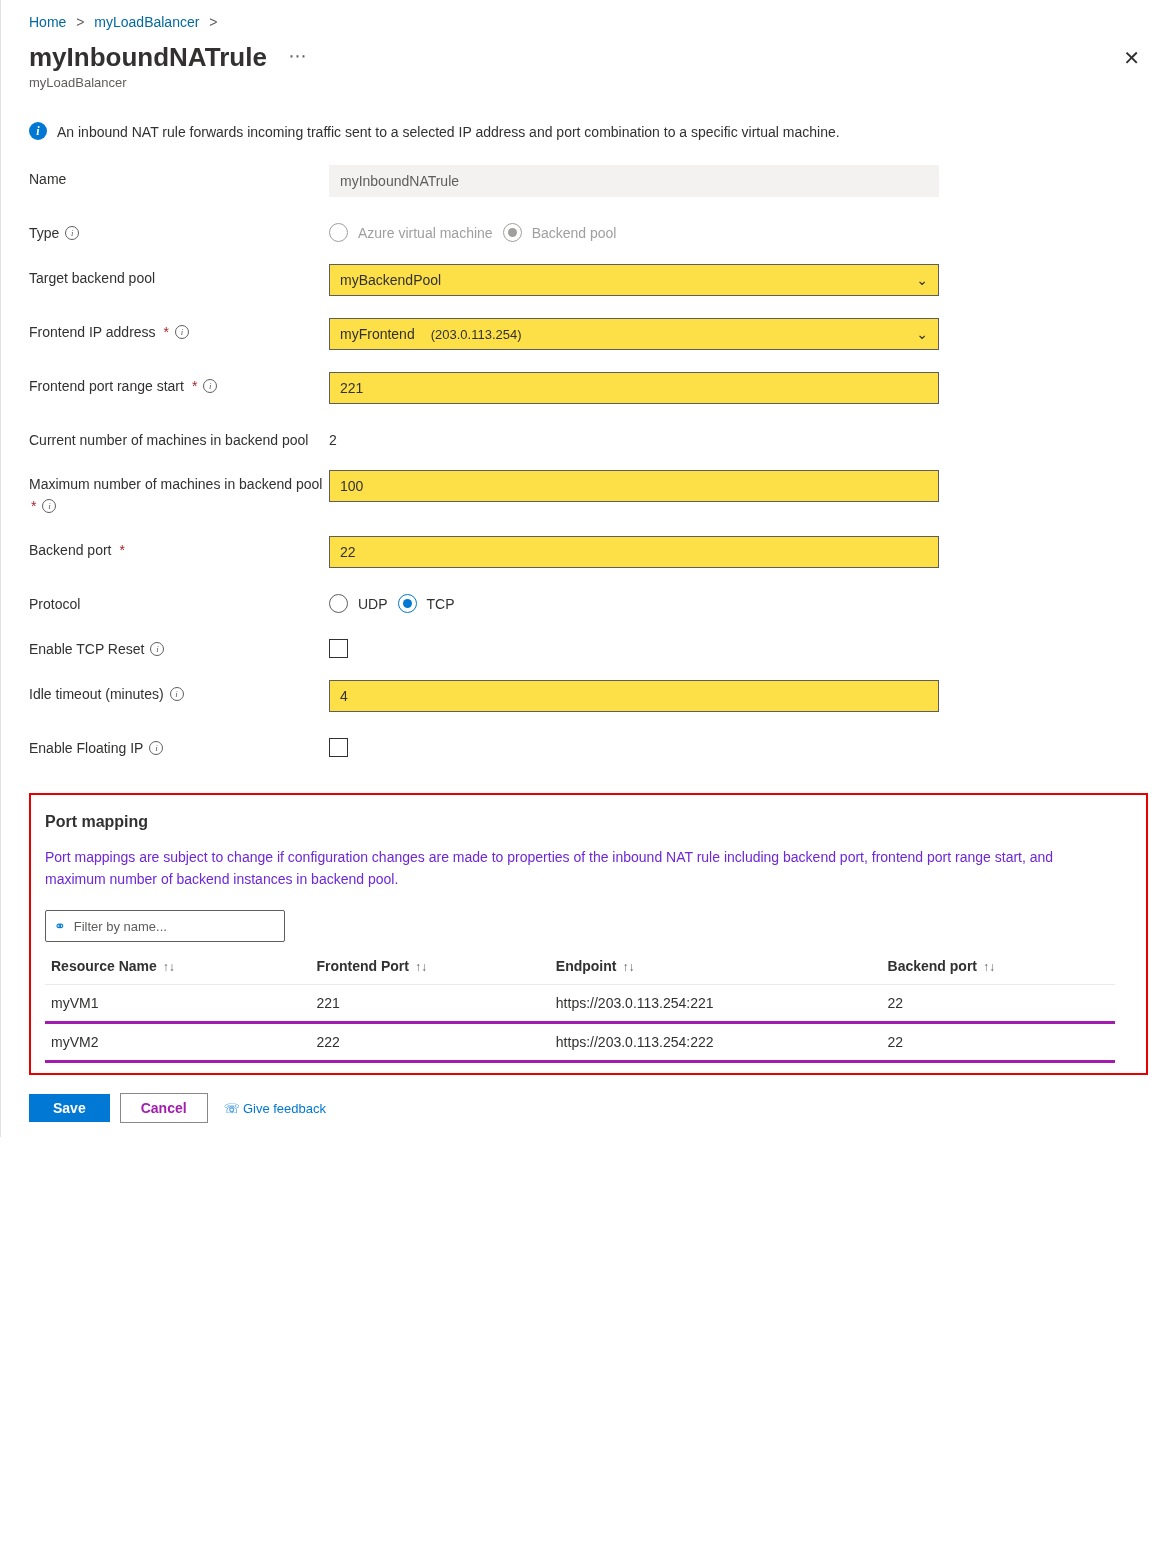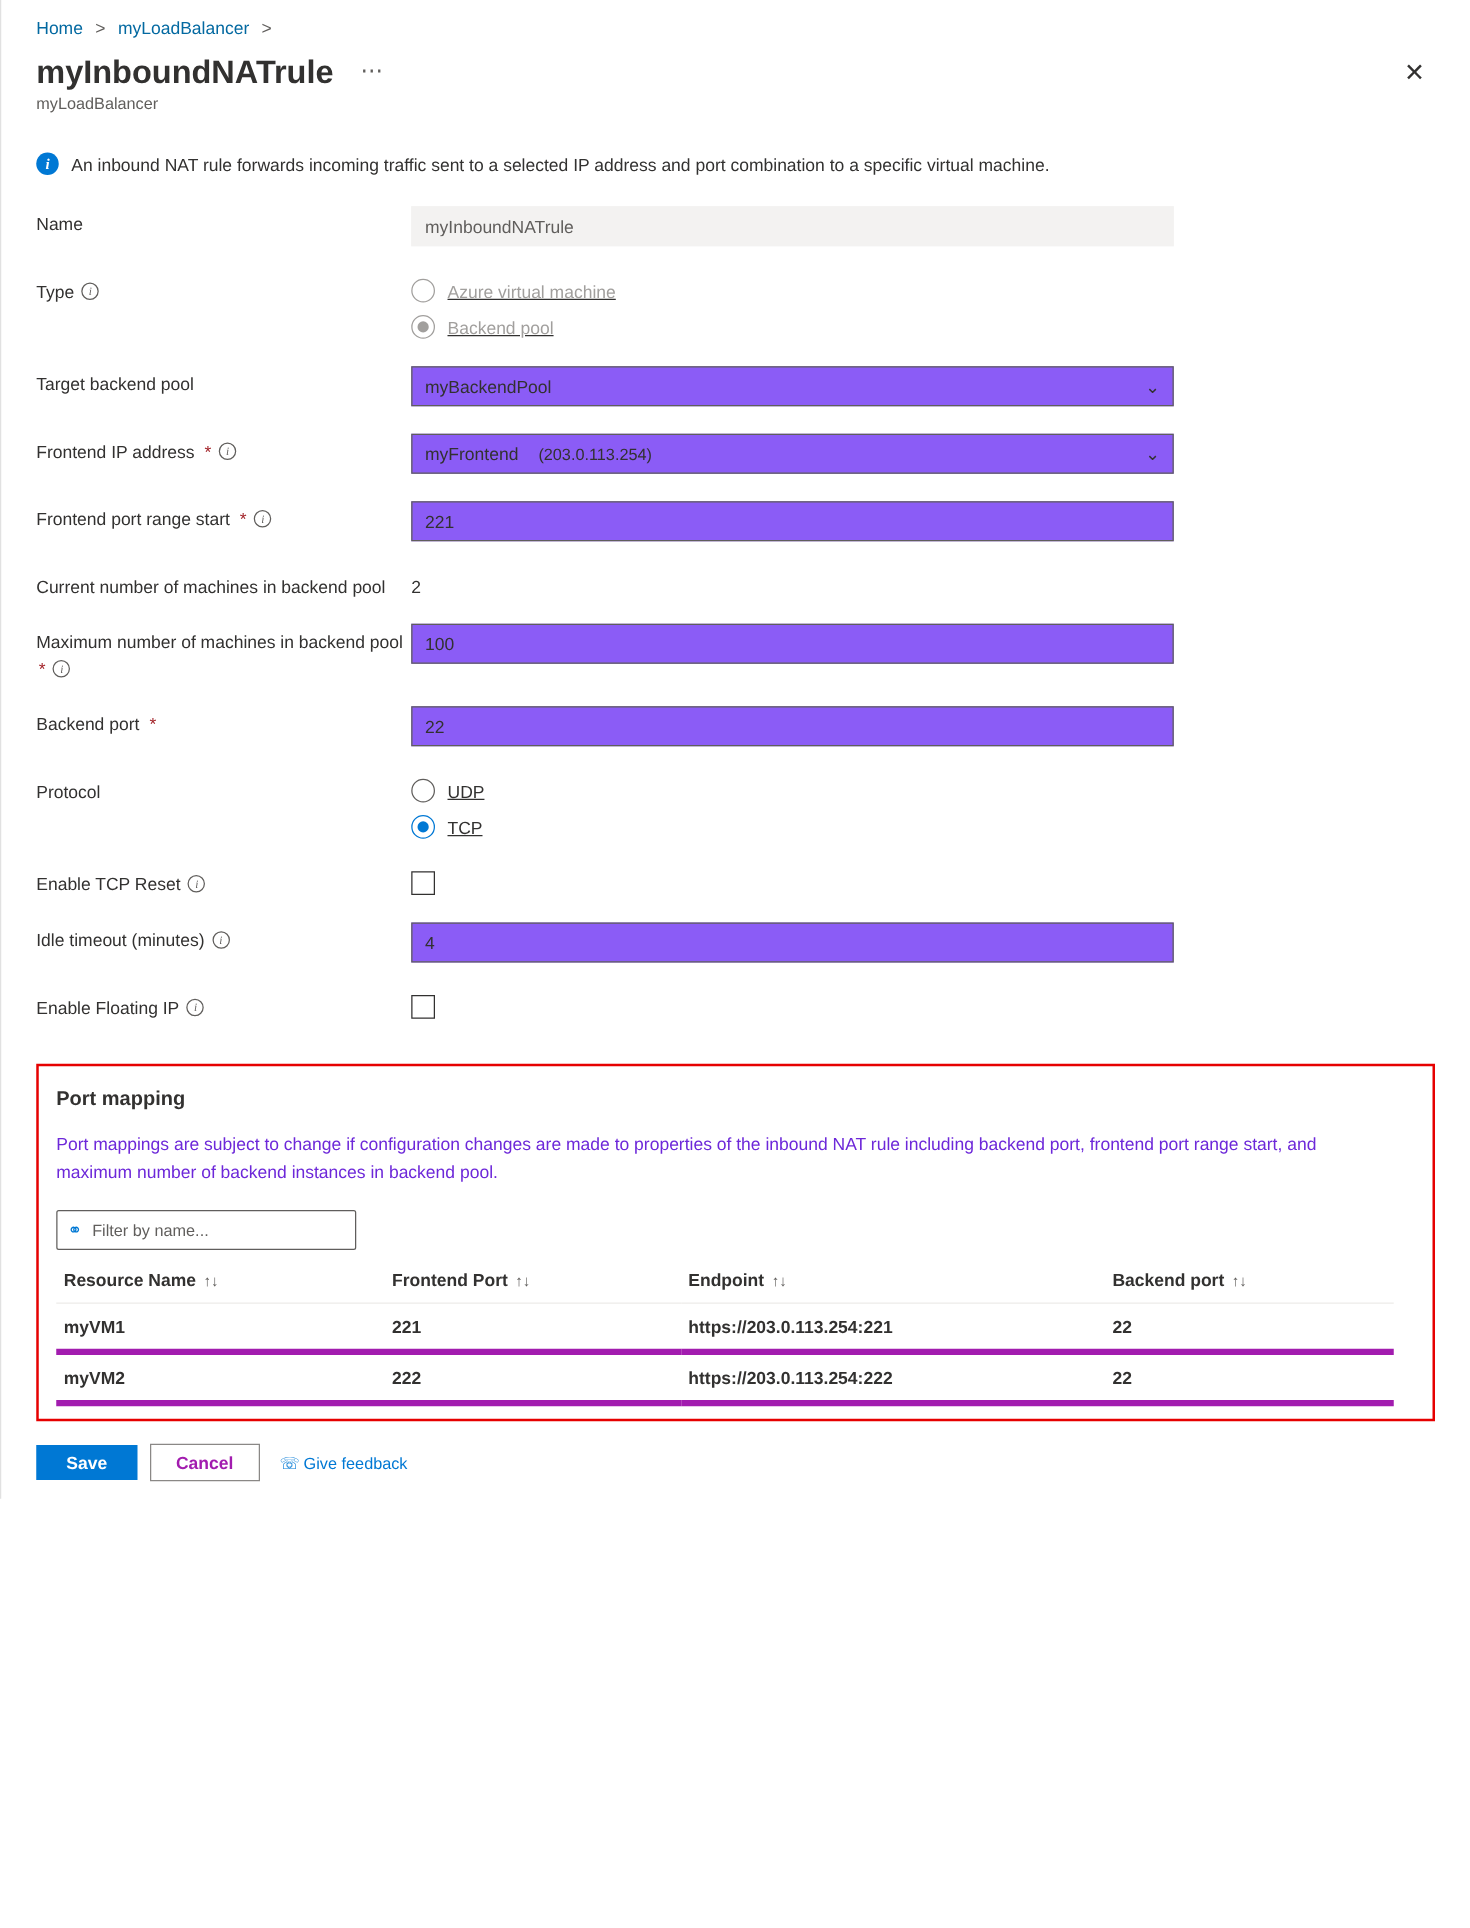--- a/index.html
+++ b/index.html
@@ -21,47 +21,47 @@
   .title-block .subtitle { font-size: 13px; color: #605e5c; margin-top: 2px; }
   .close-x { font-size: 20px; font-weight: 300; color: #323130; cursor: pointer; padding: 4px 8px; }
   .info-banner { display: flex; align-items: flex-start; gap: 10px; margin: 32px 0 22px 0; }
   .info-icon { flex-shrink: 0; width: 18px; height: 18px; border-radius: 50%; background: #0078d4; color: #fff; font-size: 12px; font-weight: bold; display: flex; align-items: center; justify-content: center; font-style: italic; font-family: Georgia, serif;}
   .info-banner .txt { color: #323130; font-size: 14px; line-height: 1.5; }
   .form { display: grid; grid-template-columns: 300px 1fr; row-gap: 22px; align-items: start; max-width: 910px; }
   .label { font-size: 14px; color: #323130; padding-top: 6px; display:flex; align-items:center; gap:6px; flex-wrap:wrap;}
   .label .req { color: #a4262c; margin-left: 2px; }
   .help-icon { display:inline-flex; width:14px; height:14px; border:1px solid #605e5c; border-radius:50%; align-items:center; justify-content:center; font-size:9px; color:#605e5c; font-style: italic; font-family: Georgia, serif;}
   input[type=text].textinput, .select {
-    width: 100%; height: 32px; border: 1px solid #605e5c; padding: 0 10px; font-size: 14px; color: #323130; background:#8b5cf6;
+    width: 100%; height: 32px; border: 1px solid #605e5c; padding: 0 10px; font-size: 14px; color: #323130; background:#fde047;
   }
   input[type=text].textinput[readonly] { background: #f3f2f1; color:#605e5c; border-color:#f3f2f1;}
   .select { display:flex; align-items:center; justify-content:space-between; cursor:pointer;}
   .select .chev { font-size: 14px; color:#323130;}
-  .radio-group, .checkbox-wrap { display:flex; flex-direction:column; gap:10px; padding-top:4px;text-decoration:underline;}
+  .radio-group, .checkbox-wrap { display:flex; flex-direction:row; gap:10px; padding-top:4px;}
   .radio-item { display:flex; align-items:center; gap:10px; font-size:14px; }
   .radio-outer { width:19px; height:19px; border:1px solid #605e5c; border-radius:50%; display:flex; align-items:center; justify-content:center;}
   .radio-outer.selected { border-color:#0078d4;}
   .radio-outer.disabled { border-color:#a19f9d;}
   .radio-inner { width:9px; height:9px; border-radius:50%; }
   .radio-outer.selected .radio-inner { background:#0078d4;}
   .radio-outer.disabled.sel .radio-inner { background:#a19f9d;}
   .radio-item.disabled { color:#a19f9d;}
   .checkbox { width:19px; height:19px; border:1px solid #323130;}
   .static-val { font-size:14px; padding-top:6px;}
   .highlight-box { border: 2px solid #e60000; padding: 18px 31px 10px 14px; margin-top: 36px; }
   .section-title { font-size:16px; font-weight:600; margin-bottom:16px;}
   .section-desc { font-size:14px; line-height:1.55; margin-bottom:20px; color:#6d28d9;}
   .filter-wrap { display:flex; align-items:center; gap:8px; border:1px solid #605e5c; height:32px; width:240px; padding:0 8px; border-radius:2px; margin-bottom:6px;}
   .filter-wrap input { border:none; outline:none; font-size:13px; flex:1; color:#323130;}
   .filter-wrap input::placeholder { color:#605e5c;}
   .search-icon { color:#0078d4; font-size:14px;}
   table.pm { width:100%; border-collapse:collapse; font-size:14px;}
   table.pm th { text-align:left; font-weight:600; padding:10px 6px; border-bottom:1px solid #edebe9;}
   table.pm th .sort { color:#605e5c; font-size:12px; margin-left:6px;}
-  table.pm td { padding:10px 6px; border-bottom:5px solid #a21caf;font-weight:bold;}
+  table.pm td { padding:10px 6px; border-bottom:3px solid #a21caf;}
   .footer { display:flex; align-items:center; gap:10px; margin-top:18px;}
   .btn-primary { background:#0078d4; color:#fff; border:none; font-size:14px; font-weight:600; padding:6px 24px; cursor:pointer;}
   .btn-secondary { background:#fff; color:#a21caf; border:1px solid #8a8886; font-size:14px; font-weight:600; padding:6px 20px; cursor:pointer;}
   .feedback { color:#0078d4; font-size:13px; text-decoration:none; margin-left:6px; display:flex; align-items:center; gap:3px;}
   .frontend-line { display:flex; align-items:center; gap:16px;}
   .frontend-ip { font-size:13px;}
 </style>
 </head>
 <body>
 

